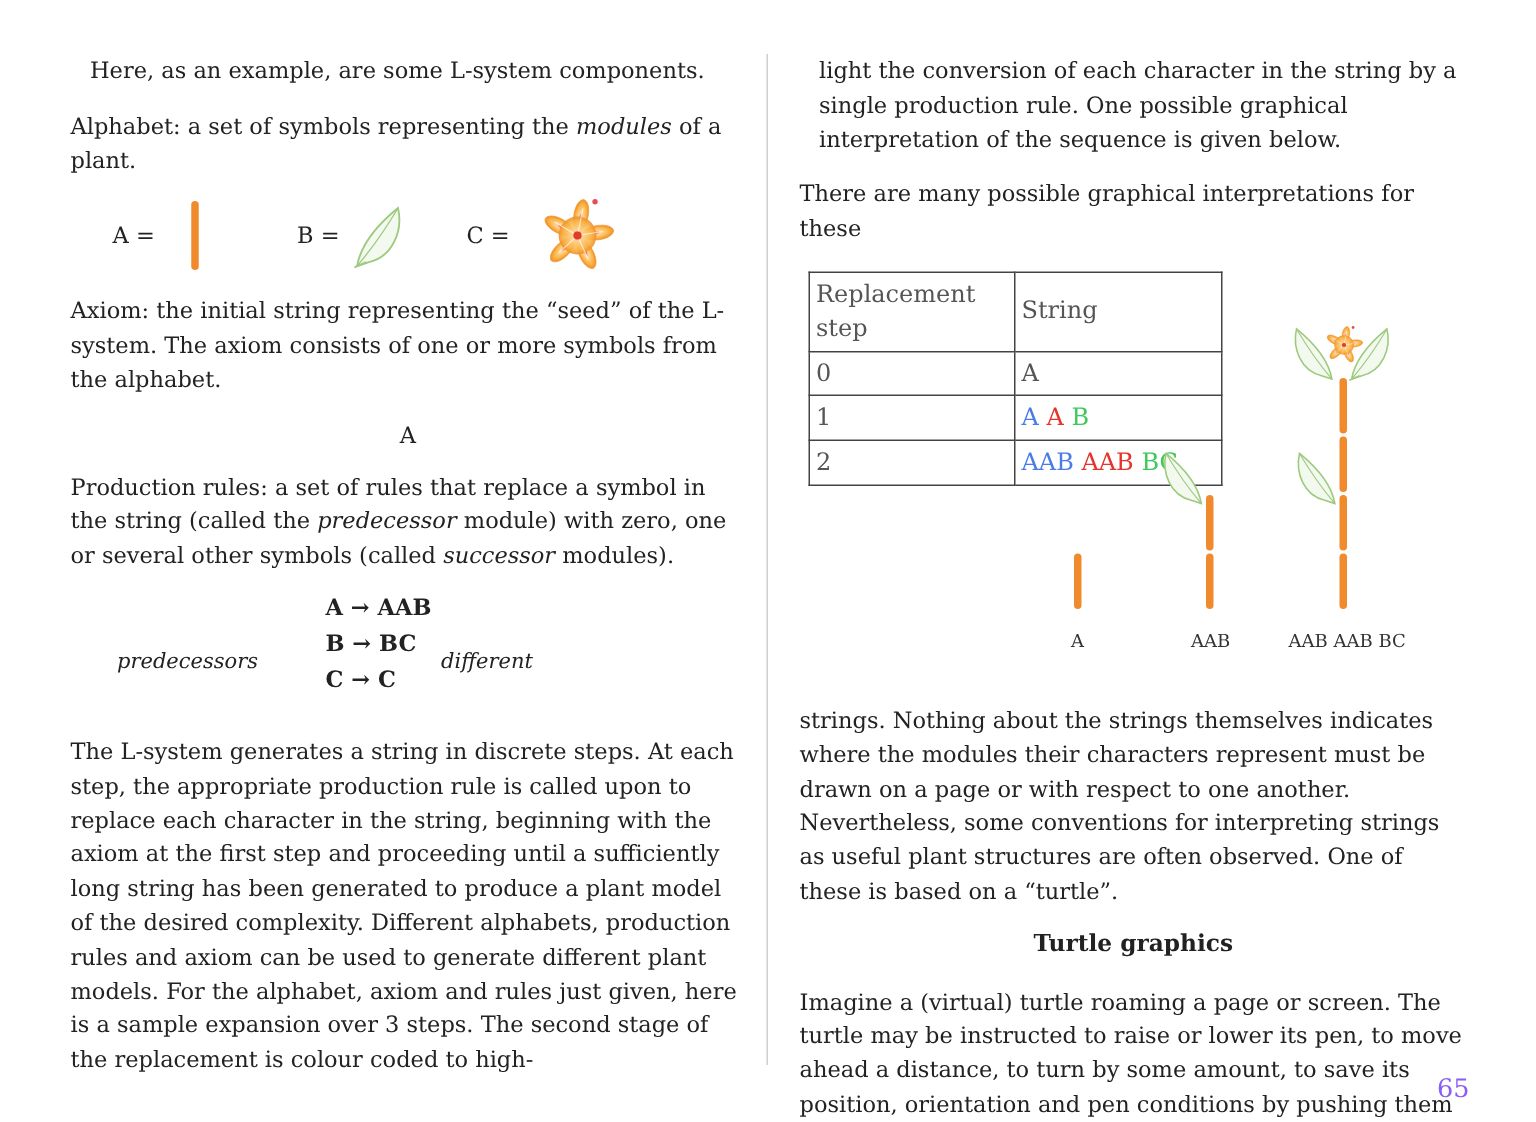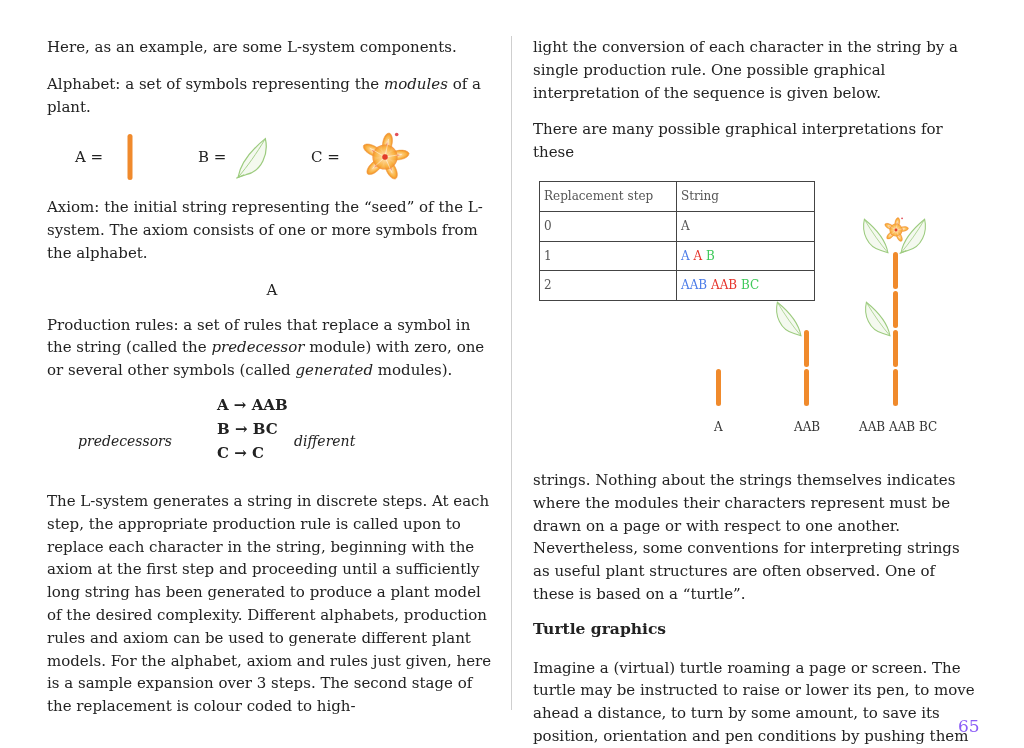--- a/index.html
+++ b/index.html
@@ -4,35 +4,35 @@
 <style>
   html, body { margin: 0; padding: 0; }
   body {
     width: 1024px; height: 748px; background: #ffffff; position: relative; overflow: hidden;
     font-family: "DejaVu Serif", "Liberation Serif", serif; color: #222222;
   }
   .col { position: absolute; top: 36px; font-size: 15px; line-height: 22.8px; }
   .col-left { left: 47px; width: 450px; }
   .col-right { left: 533px; width: 445px; }
   p { margin: 0; }
-  .mb { margin-bottom: 14px; }
+  .mb { margin-bottom: 14px; margin-left: 13px; }
   b { font-weight: normal; }
   .divider { position: absolute; left: 511px; top: 36px; width: 1px; height: 674px; background: #cfcfcf; }
   .alphabet-row { position: relative; height: 60px; margin: 10px 0 8px 0; font-size: 15px; }
   .alphabet-row .sym { position: absolute; top: 18px; }
   .axiom-center { text-align: center; margin: 6px 0 12px 0; padding-right: 0; }
   .rules { position: relative; height: 74px; margin: 12px 0 22px 0; }
   .rules .rule { position: absolute; left: 170px; font-size: 15px; font-weight: bold; }
   .rules .lab { position: absolute; top: 36px; font-style: italic; font-size: 14px; }
-  table.steps { border-collapse: collapse; font-size: 12px; color: #555; }
+  table.steps { border-collapse: collapse; font-size: 16px; color: #555; }
   table.steps td { border: 1px solid #444; padding: 3px 4px; height: 16px; }
   .fig-wrap { position: relative; height: 305px; }
   .fig-label { position: absolute; font-size: 12px; color: #333; }
   .blue { color: #4a7be8; } .red { color: #e6332b; } .green { color: #3fc95a; }
-  .h3 { font-weight: bold; font-size: 15.5px; margin: 12px 0 16px 0; }
+  .h3 { font-weight: bold; font-size: 15.5px; margin: 12px 0 16px 0; text-align: center; }
   .page-num { position: absolute; left: 958px; top: 716px; font-size: 17px; color: #8b5cf6; }
 </style>
 </head>
 <body>
 
 <svg width="0" height="0" style="position:absolute">
   <defs>
     <radialGradient id="petalGrad" cx="50%" cy="50%" r="55%">
       <stop offset="0%" stop-color="#e8503a"></stop>
       <stop offset="25%" stop-color="#ffd89a"></stop>
@@ -93,21 +93,21 @@
         <use href="#flower"></use>
       </svg>
   </div>
 
   <p>
     <b>Axiom</b><span>: the initial string representing the “seed” of the L-system. The axiom consists of one or more symbols from the alphabet.</span>
   </p>
   <p class="axiom-center" style="margin-top:14px;margin-bottom:12px">A</p>
 
   <p>
-    <b>Production rules</b><span>: a set of rules that replace a symbol in the string (called the </span><i>predecessor</i><span> module) with zero, one or several other symbols (called </span><i>generated</i><span> modules).</span>
+    <b>Production rules</b><span>: a set of rules that replace a symbol in the string (called the </span><i>predecessor</i><span> module) with zero, one or several other symbols (called </span><i>successor</i><span> modules).</span>
   </p>
 
   <div class="rules">
     <span class="lab" style="left:31px">predecessors</span>
     <span class="rule" style="top:0">A → AAB</span>
     <span class="rule" style="top:24px">B → BC</span>
     <span class="rule" style="top:48px">C → C</span>
     <span class="lab" style="left:247px">different</span>
   </div>
 

